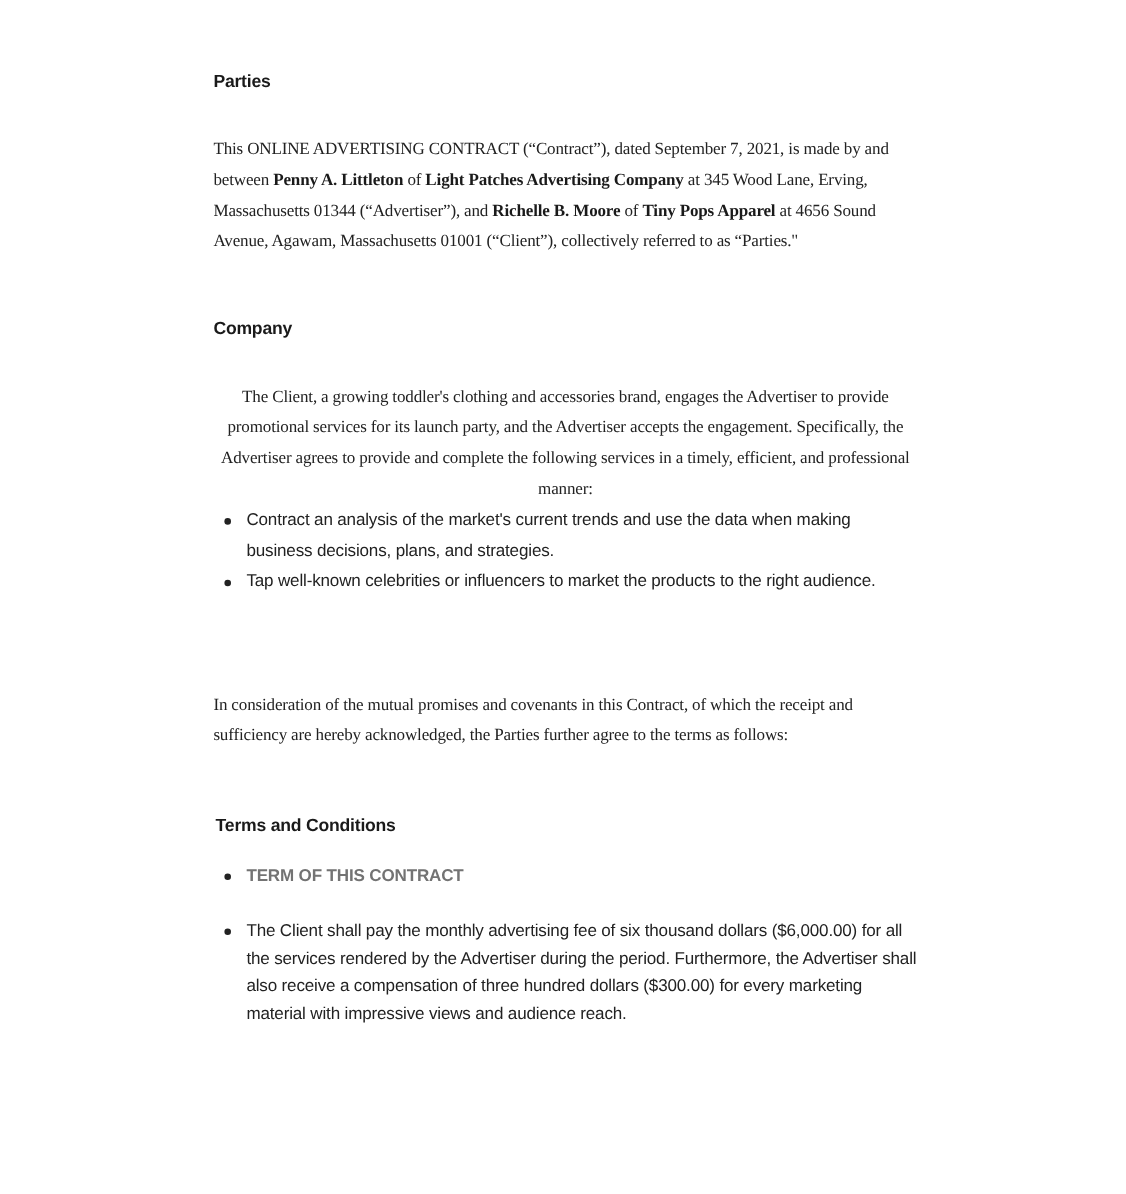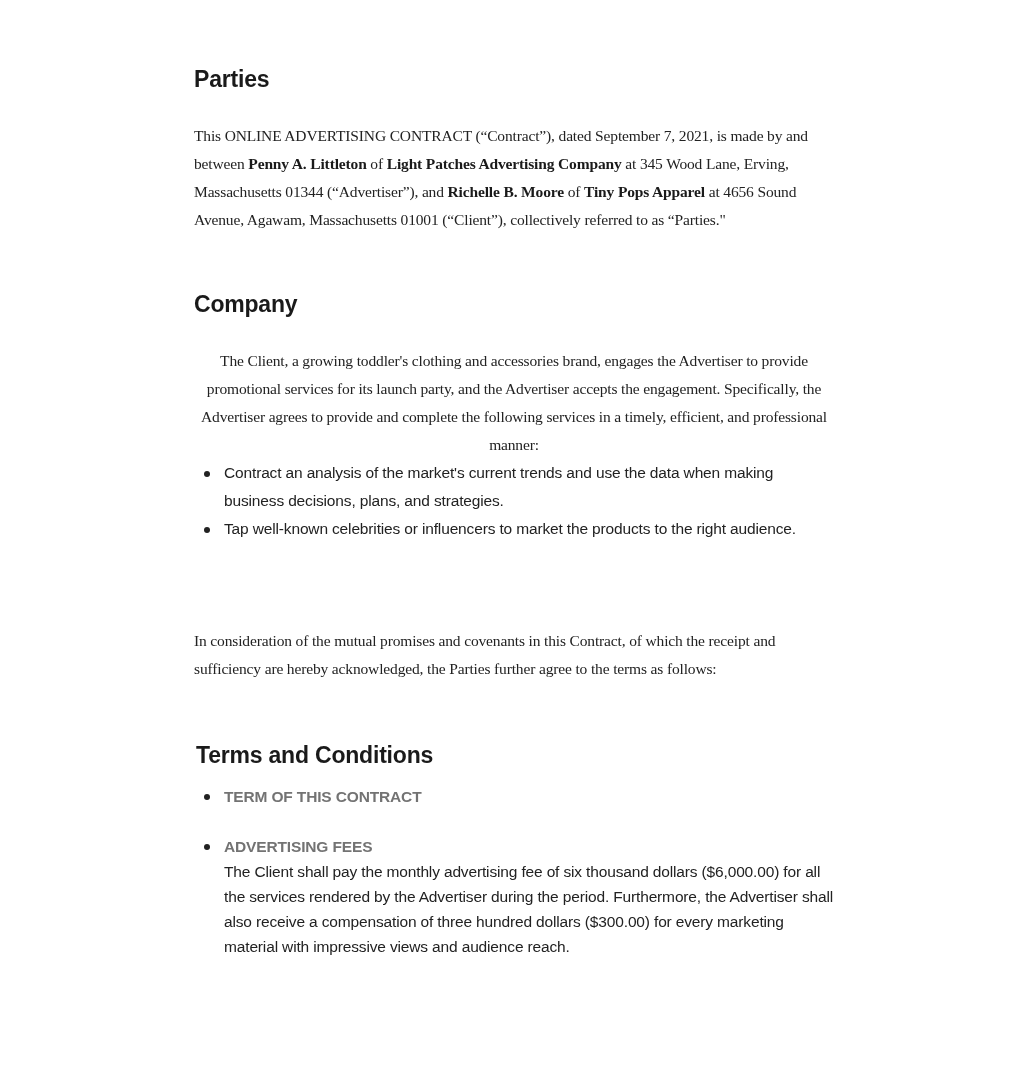--- a/index.html
+++ b/index.html
@@ -20,21 +20,21 @@
       height: 1085px;
     }
     .content {
       position: absolute;
       left: 194px;
       top: 0;
       width: 640px;
     }
     h2 {
       margin: 0;
-      font-size: 23px;
+      font-size: 16px;
       font-weight: bold;
       color: #1a1a1a;
       letter-spacing: -0.2px;
     }
     .h-parties { position: absolute; top: 66px; left: 0; }
     .h-services { position: absolute; top: 291px; left: 0; }
     .h-terms { position: absolute; top: 742px; left: 2px; }
     p {
       margin: 0;
       font-size: 15.5px;
@@ -112,19 +112,18 @@
 
     <h2 class="h-terms">Terms and Conditions</h2>
 
     <ul class="terms-list">
       <li>
         <span class="bullet"></span>
         <span class="term-title">TERM OF THIS CONTRACT</span>
       </li>
       <li>
         <span class="bullet"></span>
-        <span class="term-title">ADVERTISING FEES</span>
         <span class="term-body">The Client shall pay the monthly advertising fee of six thousand dollars ($6,000.00) for all the services rendered by the Advertiser during the period. Furthermore, the Advertiser shall also receive a compensation of three hundred dollars ($300.00) for every marketing material with impressive views and audience reach.</span>
       </li>
     </ul>
 
   </div>
 </div>
 
 </body></html>

